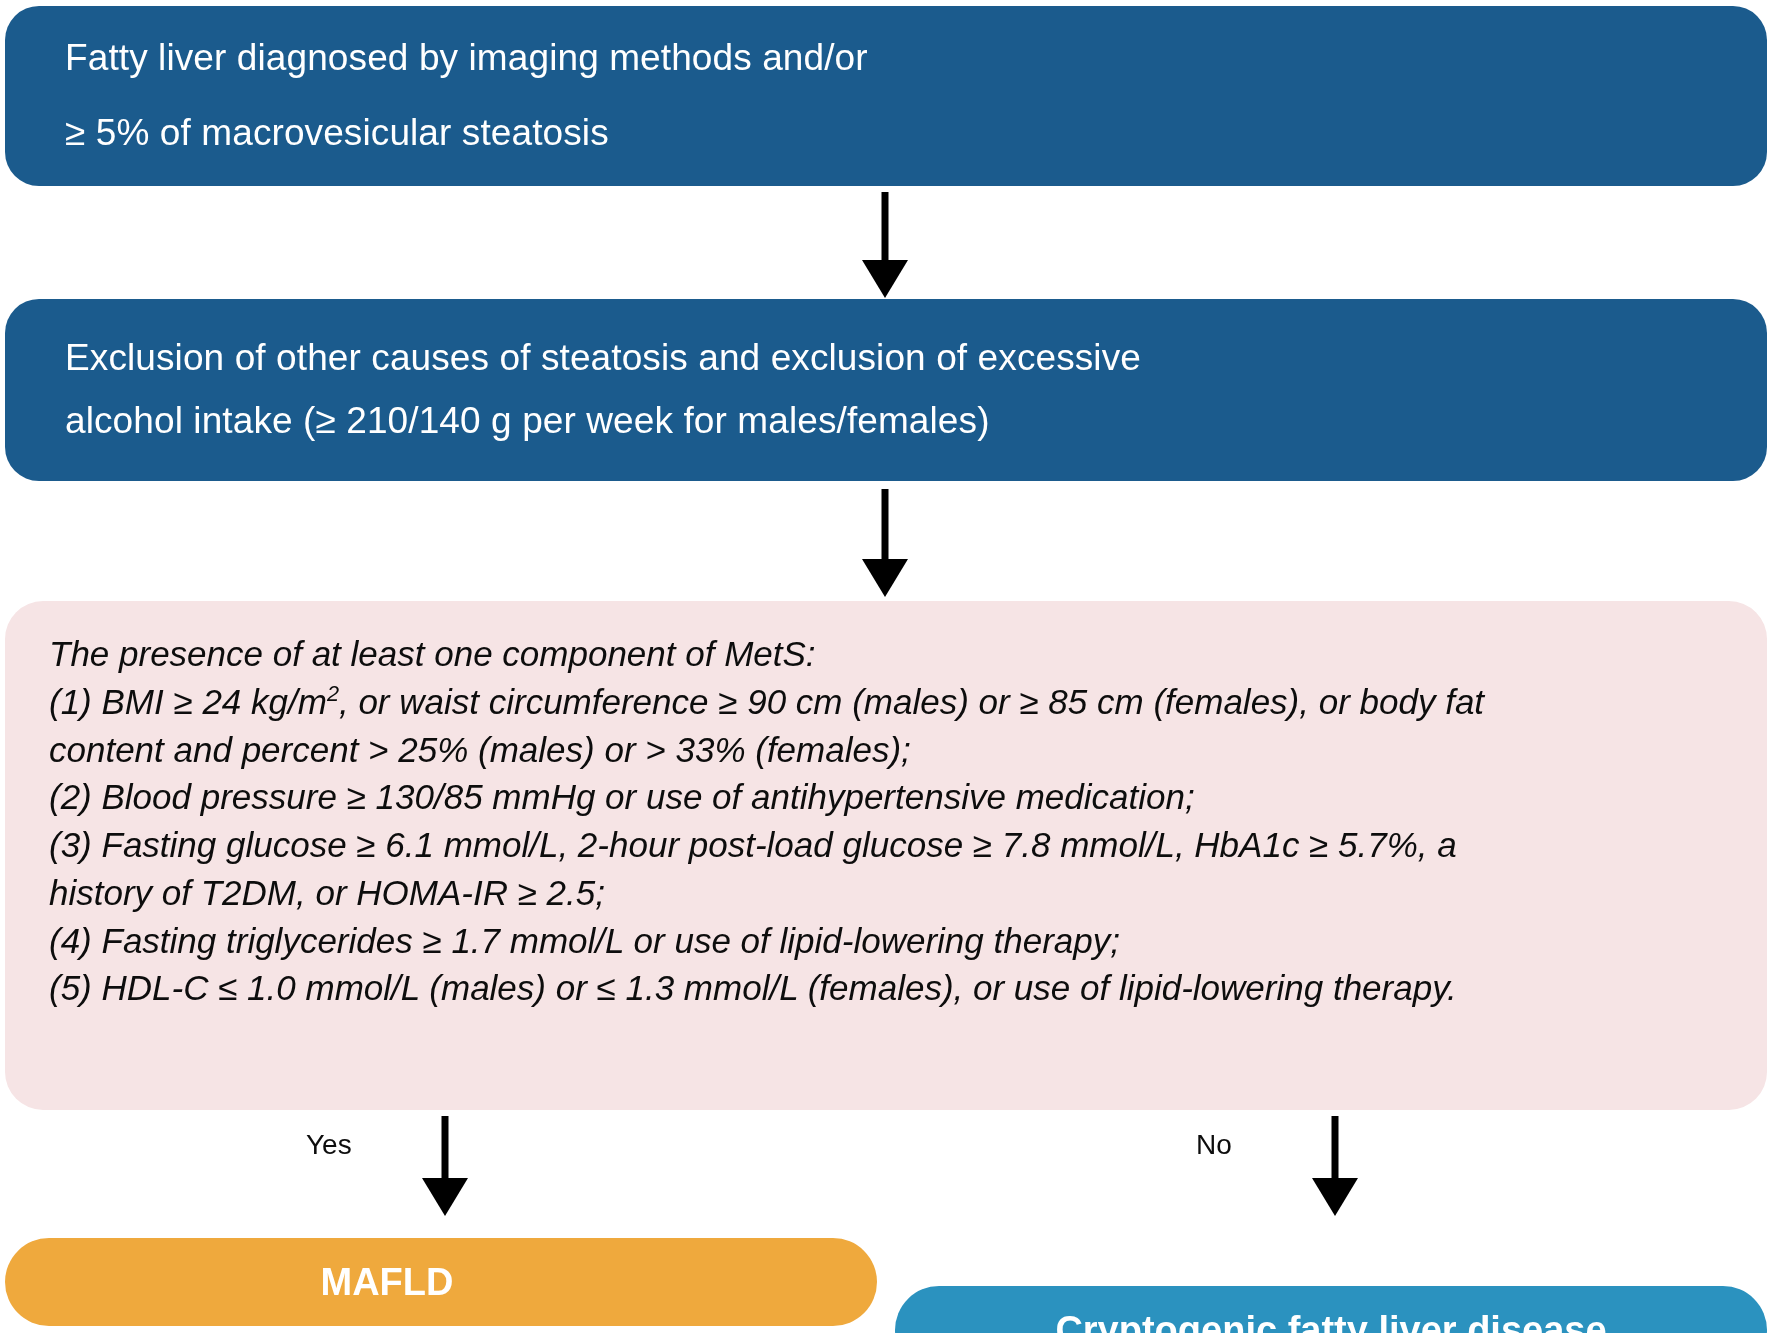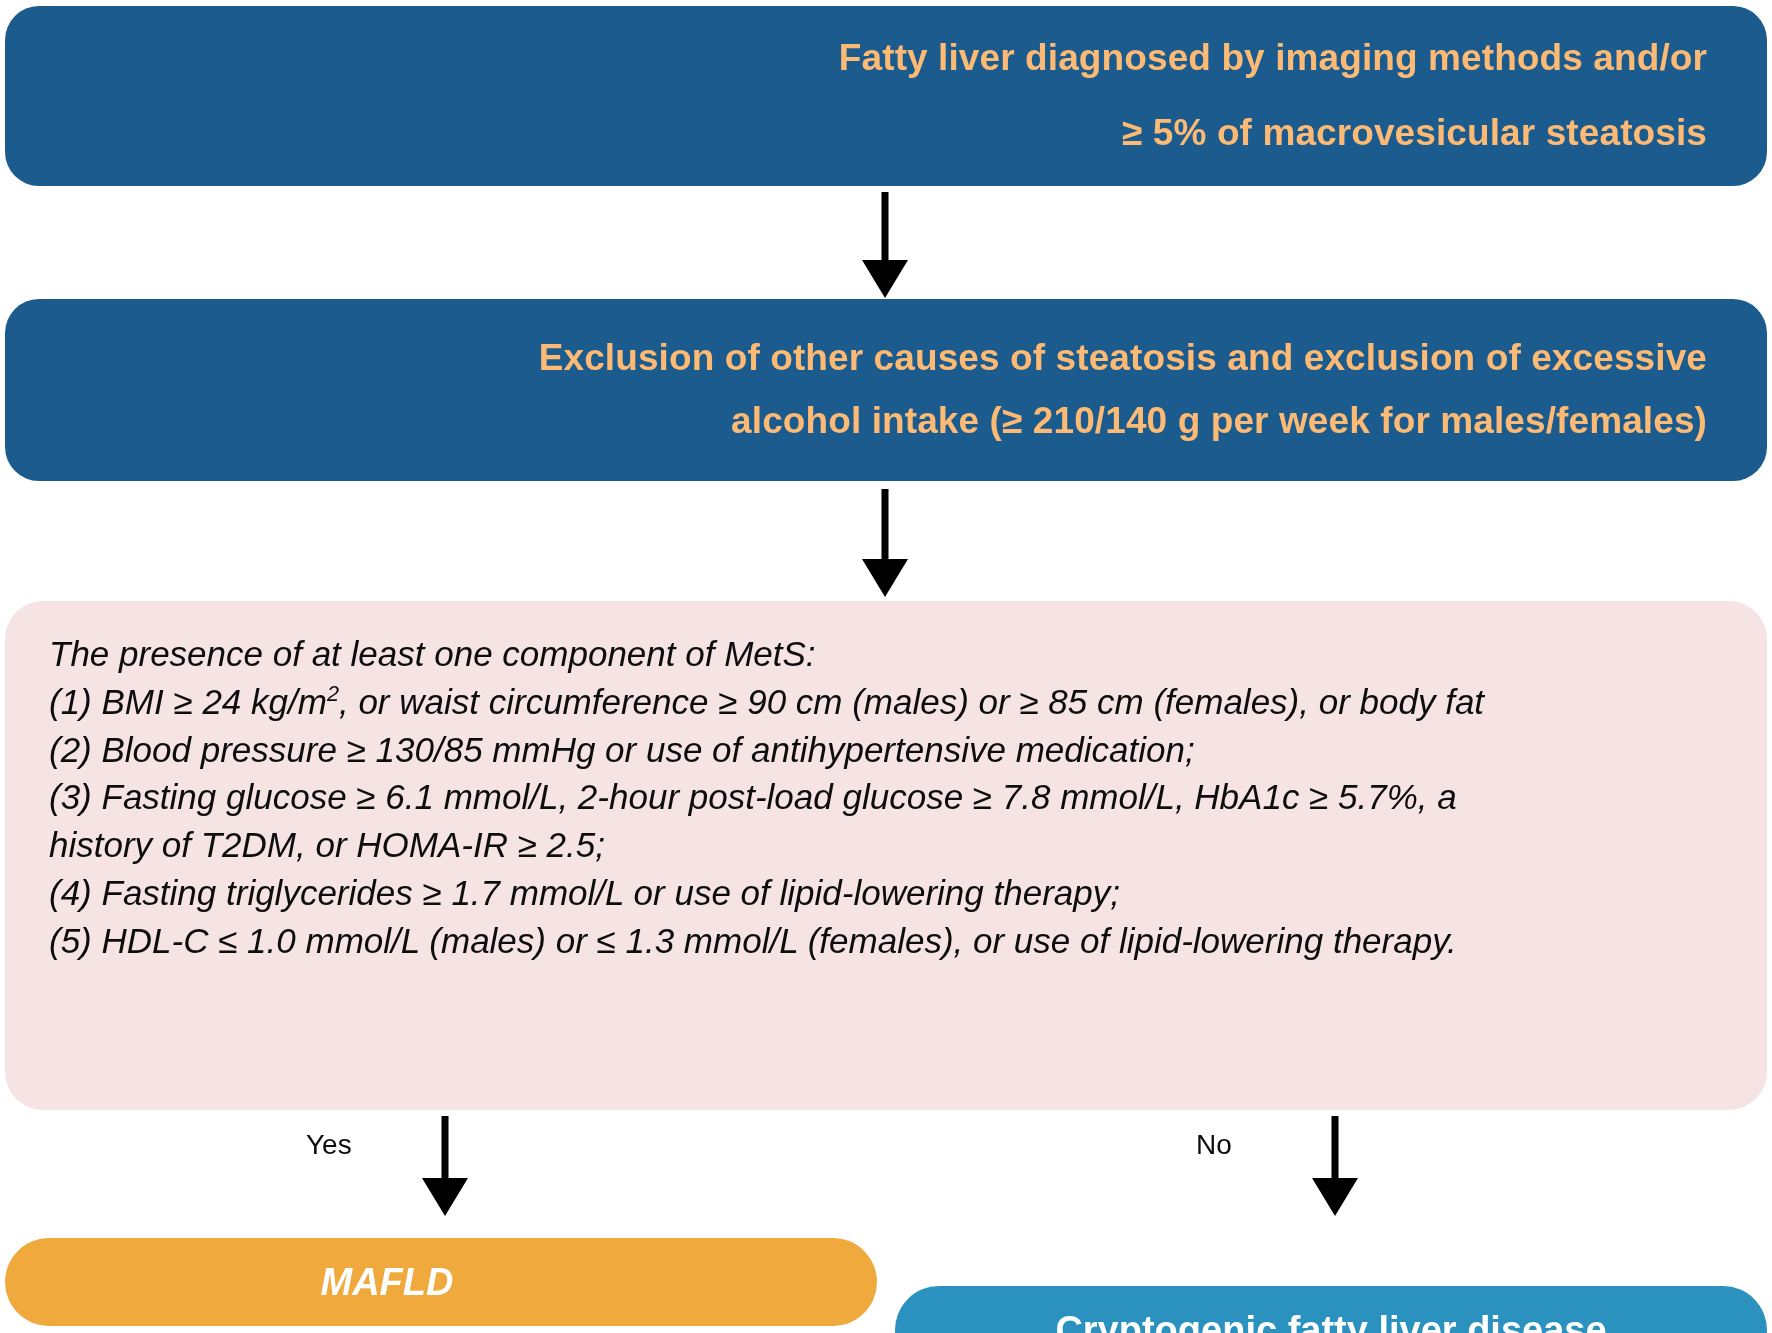--- a/index.html
+++ b/index.html
@@ -28,26 +28,25 @@
     display: flex;
     flex-direction: column;
     justify-content: center;
   }
   .node.blue   { background: #1b5b8d; }
   .node.pink   { background: #f6e4e5; }
   .node.orange { background: #efa93d; }
   .node.teal   { background: #2b92bf; margin-top: 48px; }
 
   .node-line {
-    color: #fdba74;
+    color: #ffffff;
     font-size: 37px;
     line-height: 1.05;
-    text-align: right;
+    text-align: left;
     letter-spacing: 0.1px;
-    font-weight: bold;
   }
 
   
   #box-fatty-liver {
     left: 5px;
     top: 6px;
     width: 1762px;
     height: 180px;
     padding: 0 60px;
     gap: 36px;
@@ -88,21 +87,20 @@
   }
 
   
   #box-mafld {
     left: 5px;
     top: 1238px;
     width: 872px;
     height: 88px;
     border-radius: 44px;
     align-items: center;
-    font-style: italic;
   }
   #box-cryptogenic {
     left: 895px;
     top: 1238px;
     width: 872px;
     height: 88px;
     border-radius: 44px;
     align-items: center;
   }
   .result-label {
@@ -160,20 +158,21 @@
     <line x1="40" y1="2" x2="40" y2="76"></line>
     <polygon points="17,72 63,72 40,110"></polygon>
   </svg>
 
   <div class="node pink" id="box-mets">
 
     <div class="crit-line">The presence of at least one component of MetS:</div>
 
     <div class="crit-line"><span>(1) BMI ≥ 24 kg/m</span><sup>2</sup><span>, or waist circumference ≥ 90 cm (males) or ≥ 85 cm (females), or body fat</span></div>
 
+    <div class="crit-line">content and percent &gt; 25% (males) or &gt; 33% (females);</div>
     <div class="crit-line">(2) Blood pressure ≥ 130/85 mmHg or use of antihypertensive medication;</div>
     <div class="crit-line">(3) Fasting glucose ≥ 6.1 mmol/L, 2-hour post-load glucose ≥ 7.8 mmol/L, HbA1c ≥ 5.7%, a</div>
     <div class="crit-line">history of T2DM, or HOMA-IR ≥ 2.5;</div>
     <div class="crit-line">(4) Fasting triglycerides ≥ 1.7 mmol/L or use of lipid-lowering therapy;</div>
     <div class="crit-line">(5) HDL-C ≤ 1.0 mmol/L (males) or ≤ 1.3 mmol/L (females), or use of lipid-lowering therapy.</div>
   </div>
 
   <div class="branch-label" id="label-yes">Yes</div>
 
   <svg class="arrow" id="arrow-yes" style="left:405px; top:1114px;" width="80" height="105" viewBox="0 0 80 105">

